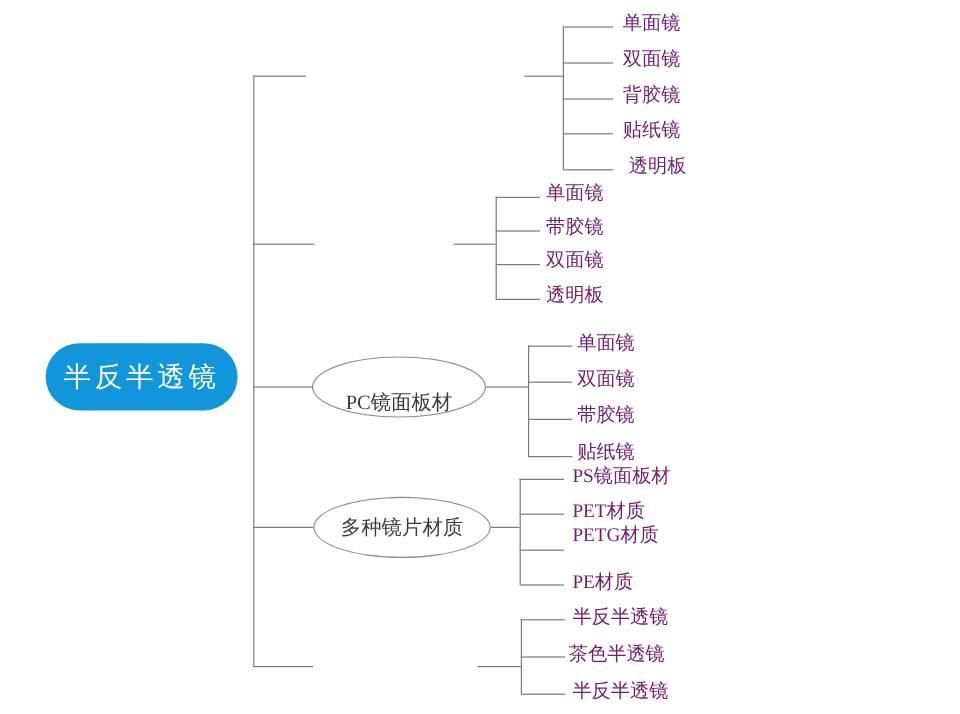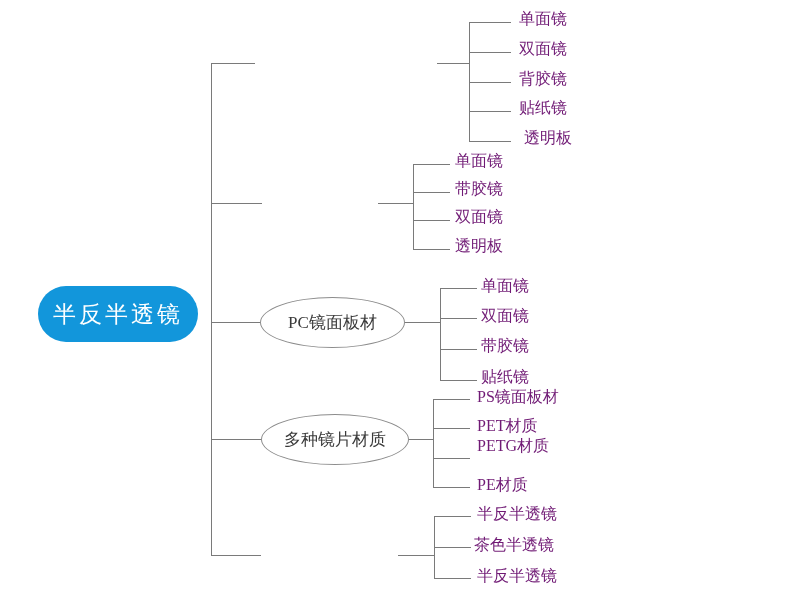--- a/index.html
+++ b/index.html
@@ -107,21 +107,21 @@
   <div class="vline" style="left:413px; top:164px; height:85px;"></div>
   <div class="hline" style="left:413px; top:164px; width:37px;"></div>
   <div class="hline" style="left:413px; top:192px; width:37px;"></div>
   <div class="hline" style="left:413px; top:220px; width:37px;"></div>
   <div class="hline" style="left:413px; top:249px; width:37px;"></div>
   <div class="leaf-label" style="left:455px; top:151px;">单面镜</div>
   <div class="leaf-label" style="left:455px; top:179px;">带胶镜</div>
   <div class="leaf-label" style="left:455px; top:207px;">双面镜</div>
   <div class="leaf-label" style="left:455px; top:236px;">透明板</div>
 
-  <div class="branch-node" style="left:260px; top:297px; width:145px; height:51px;">
+  <div class="branch-node" style="left:260px; top:297px; width:145px; height:51px;align-items:flex-end;">
     <span>PC镜面板材</span>
   </div>
   <div class="hline" style="left:405px; top:322px; width:35px;"></div>
   <div class="vline" style="left:440px; top:288px; height:92px;"></div>
   <div class="hline" style="left:440px; top:288px; width:37px;"></div>
   <div class="hline" style="left:440px; top:318px; width:37px;"></div>
   <div class="hline" style="left:440px; top:349px; width:37px;"></div>
   <div class="hline" style="left:440px; top:380px; width:37px;"></div>
   <div class="leaf-label" style="left:481px; top:276px;">单面镜</div>
   <div class="leaf-label" style="left:481px; top:306px;">双面镜</div>

